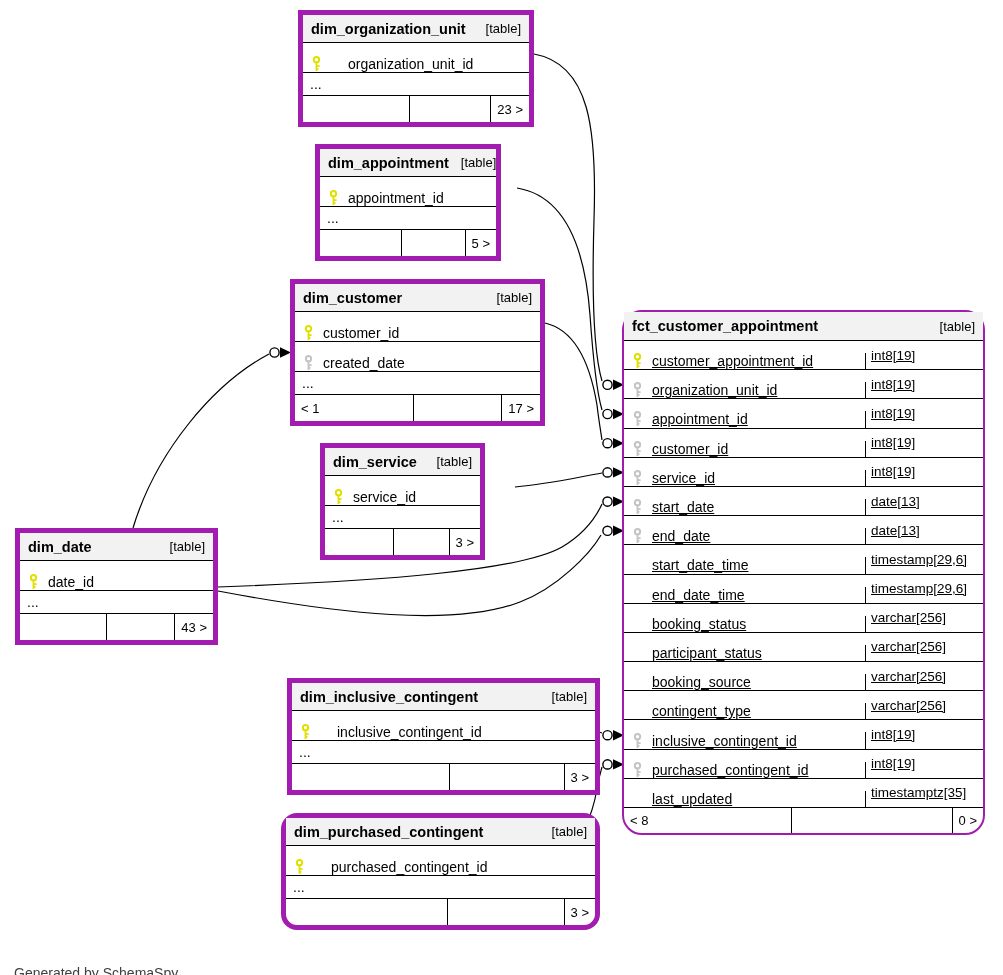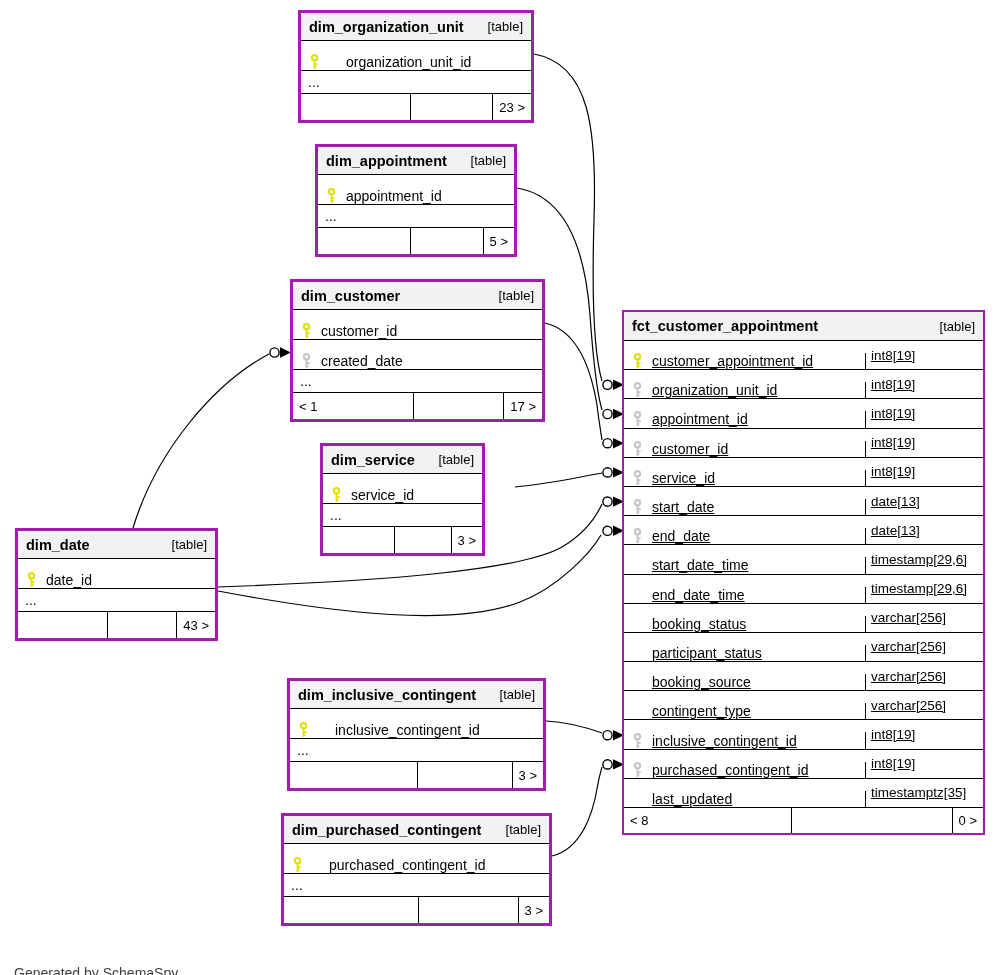--- a/index.html
+++ b/index.html
@@ -1,20 +1,20 @@
 <!DOCTYPE html>
 <html><head>
 <meta charset="utf-8">
 <style>
   html,body{margin:0;padding:0;background:#fff;}
   body{font-family:"Liberation Sans",sans-serif;color:#000;}
   #diagram{position:relative;width:1003px;height:975px;background:#fff;overflow:hidden;}
   #rel-lines{position:absolute;left:0;top:0;z-index:0;}
-  .tbl{position:absolute;background:#fff;border:3px solid #a21caf;z-index:1;box-sizing:border-box;}
-  .tbl.thick{border-width:2px;}
+  .tbl{position:absolute;background:#fff;border:5px solid #a21caf;z-index:1;box-sizing:border-box;}
+  .tbl.thick{border-width:2px;border-radius:20px;}
   .hdr{display:flex;justify-content:space-between;align-items:center;height:28px;
        padding:0 8px;background:#f2f2f2;border-bottom:1px solid #000;box-sizing:border-box;}
   .thick .hdr{height:29px;}
   .tname{font-weight:bold;font-size:14.5px;white-space:nowrap;}
   .ttag{font-size:13px;padding-left:12px;white-space:nowrap;}
   .crow{display:flex;align-items:stretch;height:30px;border-bottom:1px solid #000;box-sizing:border-box;}
   .thick .crow{height:29.2px;text-decoration:underline;}
   .namecell{flex:1;display:flex;align-items:center;position:relative;min-width:0;margin-top:12px;}
   .namecell.hasdivider{border-right:1px solid #000;}
   .typecell{width:117px;display:flex;align-items:center;padding-left:5px;font-size:13.5px;
@@ -98,21 +98,21 @@
           <span class="cname indent">organization_unit_id</span>
         </div>
       </div>
       <div class="dots">...</div>
       <div class="foot">
         <div class="fcell c1" style="width: 42%;"></div>
         <div class="fcell c2" style="width: 26%;"></div>
         <div class="fcell c3">23 &gt;</div>
       </div>
     </div>
-    <div class="tbl" style="left: 315px; top: 144px; width: 202px;">
+    <div class="tbl" style="left: 315px; top: 144px; width: 186px;">
       <div class="hdr">
         <span class="tname">dim_appointment</span>
         <span class="ttag">[table]</span>
       </div>
       <div class="crow">
         <div class="namecell">
           <span class="keyicon"><svg viewBox="0 0 12 18" width="11" height="17" xmlns="http://www.w3.org/2000/svg">
               <circle cx="6" cy="4.3" r="2.9" fill="none" stroke="#e0e000" stroke-width="2.2"></circle>
               <path d="M6,7.2 L6,16.5 M6,11.3 L9.4,11.3 M6,14.3 L8.2,14.3" stroke="#e0e000" stroke-width="2" fill="none"></path>
             </svg></span>
@@ -191,42 +191,42 @@
           <span class="cname">date_id</span>
         </div>
       </div>
       <div class="dots">...</div>
       <div class="foot">
         <div class="fcell c1" style="width: 42%;"></div>
         <div class="fcell c2" style="width: 26%;"></div>
         <div class="fcell c3">43 &gt;</div>
       </div>
     </div>
-    <div class="tbl" style="left: 287px; top: 678px; width: 259px;">
+    <div class="tbl" style="left: 287px; top: 678px; width: 313px;">
       <div class="hdr">
         <span class="tname">dim_inclusive_contingent</span>
         <span class="ttag">[table]</span>
       </div>
       <div class="crow">
         <div class="namecell">
           <span class="keyicon"><svg viewBox="0 0 12 18" width="11" height="17" xmlns="http://www.w3.org/2000/svg">
               <circle cx="6" cy="4.3" r="2.9" fill="none" stroke="#e0e000" stroke-width="2.2"></circle>
               <path d="M6,7.2 L6,16.5 M6,11.3 L9.4,11.3 M6,14.3 L8.2,14.3" stroke="#e0e000" stroke-width="2" fill="none"></path>
             </svg></span>
           <span class="cname indent">inclusive_contingent_id</span>
         </div>
       </div>
       <div class="dots">...</div>
       <div class="foot">
         <div class="fcell c1" style="width: 42%;"></div>
         <div class="fcell c2" style="width: 26%;"></div>
         <div class="fcell c3">3 &gt;</div>
       </div>
     </div>
-    <div class="tbl" style="left: 281px; top: 813px; width: 271px;">
+    <div class="tbl" style="left: 281px; top: 813px; width: 319px; border-radius: 16px;">
       <div class="hdr">
         <span class="tname">dim_purchased_contingent</span>
         <span class="ttag">[table]</span>
       </div>
       <div class="crow">
         <div class="namecell">
           <span class="keyicon"><svg viewBox="0 0 12 18" width="11" height="17" xmlns="http://www.w3.org/2000/svg">
               <circle cx="6" cy="4.3" r="2.9" fill="none" stroke="#e0e000" stroke-width="2.2"></circle>
               <path d="M6,7.2 L6,16.5 M6,11.3 L9.4,11.3 M6,14.3 L8.2,14.3" stroke="#e0e000" stroke-width="2" fill="none"></path>
             </svg></span>

